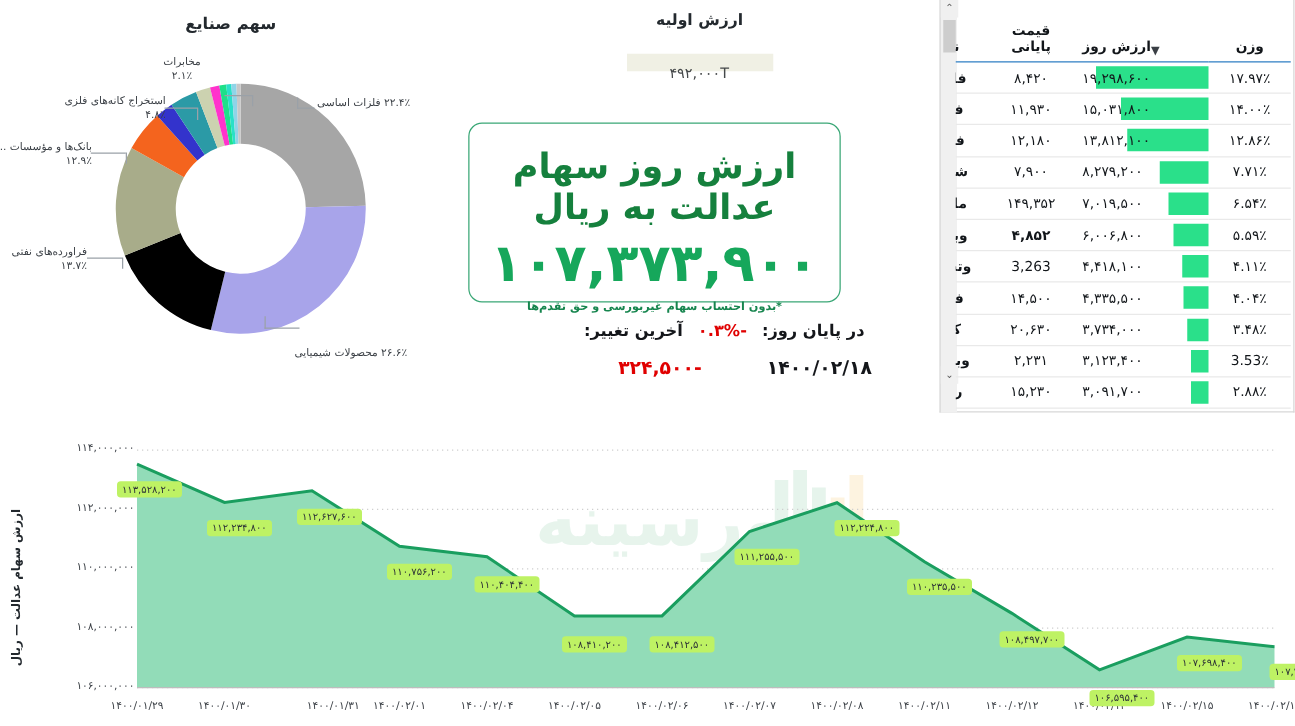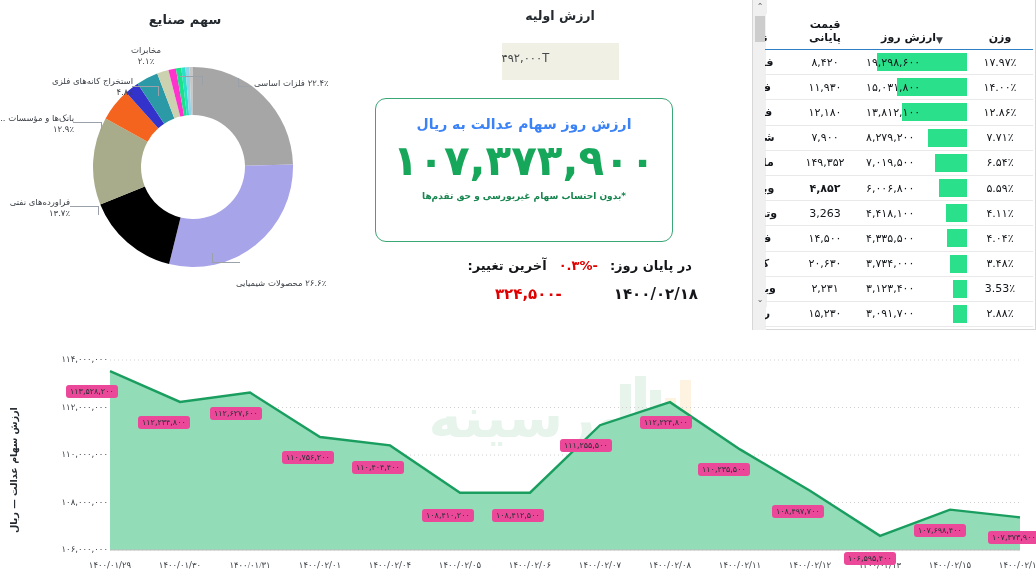--- a/index.html
+++ b/index.html
@@ -28,33 +28,33 @@
   .leader{position:absolute;background:#9aa1a8;}
 
   
   #initial-panel{position:absolute;left:375px;top:8px;width:370px;height:70px;}
   #initial-title{
     text-align:center;font-size:12.5px;font-weight:bold;color:#23292e;
     margin-bottom:20px;
   }
   #initial-cards{display:flex;justify-content:center;gap:4px;}
   .icard{
-    width:117px;height:37px;line-height:31px;text-align:left;
+    width:117px;height:14px;line-height:31px;text-align:center;
     font-size:11.5px;background:#f0f0e4;color:#45484a;letter-spacing:.4px;
   }
   .icard.sel{background:#333333;color:#ffffff;font-weight:bold;}
 
   
   #hero{
     position:absolute;left:375px;top:98px;width:298px;height:144px;
     border:1.6px solid #3aa776;border-radius:11px;background:#fff;
     text-align:center;box-sizing:border-box;
   }
   #hero-title{
-    font-size:14px;font-weight:bold;color:#3b82f6;margin-top:17px;
+    font-size:28px;font-weight:bold;color:#15803d;margin-top:17px;
     letter-spacing:.3px;
   }
   #hero-value{
     font-size:42px;font-weight:bold;color:#16a75b;margin-top:8px;
     letter-spacing:1px;line-height:1;
   }
   #hero-note{font-size:9px;color:#16854e;margin-top:9px;font-weight:bold;}
 
   
   #meta{position:absolute;left:378px;top:258px;width:320px;height:70px;}
@@ -124,22 +124,22 @@
   }
   .ytick{
     position:absolute;font-size:8.5px;color:#3a3f45;text-align:right;
     width:78px;left:30px;
   }
   .xtick{
     position:absolute;font-size:8.5px;color:#3a3f45;text-align:center;
     width:80px;top:560px;
   }
   .plabel{
-    position:absolute;font-size:8px;color:#2b3036;background:#ec4899;
-    border-radius:3px;padding:2px 4px;white-space:nowrap;
+    position:absolute;font-size:8px;color:#2b3036;background:#bef264;
+    border-radius:3px;padding:2px 4px;white-space:nowrap;margin-left:28px;
   }
   #watermark{
     position:absolute;left:390px;top:378px;width:300px;height:80px;
     font-size:56px;font-weight:bold;color:#e6f4ec;opacity:.95;
     letter-spacing:1px;line-height:80px;text-align:center;
     pointer-events:none;user-select:none;
   }
   #wm-bars{position:absolute;left:620px;top:376px;pointer-events:none;}
 </style>
 </head>
@@ -240,21 +240,21 @@
     <div id="tbl-scroll">
       <div class="sc-arrow" id="sc-up">⌃</div>
       <div id="sc-thumb"></div>
       <div class="sc-arrow" id="sc-down">⌄</div>
     </div>
     <div id="clip-row" style="position:absolute;right:2px;top:0;width:268px;height:330px;">
       <table id="tbl">
         <thead>
           <tr>
             <th class="c-w">وزن</th>
-            <th class="c-val" style="text-align:center;">
+            <th class="c-val" style="text-align:left;">
               <span class="sort-caret">▼</span><span>ارزش روز</span>
             </th>
             <th class="c-close">قیمت پایانی</th>
             <th class="c-sym">نماد</th>
           </tr>
         </thead>
         <tbody id="tbl-body">
             <tr>
               <td class="c-w">۱۷.۹۷٪</td>
               <td class="c-val"><span class="valbar" style="width: 90px; background: rgb(42, 224, 138);"></span><span class="valtxt">۱۹,۲۹۸,۶۰۰</span></td>
@@ -353,21 +353,21 @@
       <line x1="110" x2="1020" y1="210" y2="210" stroke="#bdbdbd" stroke-width="1"></line>
     </svg>
   <div id="chart-overlay">
       <div class="ytick" style="top: 544px;">۱۰۶,۰۰۰,۰۰۰</div>
       <div class="ytick" style="top: 496.5px;">۱۰۸,۰۰۰,۰۰۰</div>
       <div class="ytick" style="top: 449px;">۱۱۰,۰۰۰,۰۰۰</div>
       <div class="ytick" style="top: 401.5px;">۱۱۲,۰۰۰,۰۰۰</div>
       <div class="ytick" style="top: 354px;">۱۱۴,۰۰۰,۰۰۰</div>
       <div class="xtick" style="left: 70px;">۱۴۰۰/۰۱/۲۹</div>
       <div class="xtick" style="left: 140px;">۱۴۰۰/۰۱/۳۰</div>
-      <div class="xtick" style="left: 210px; font-family: Liberation Serif, serif;">۱۴۰۰/۰۱/۳۱</div>
+      <div class="xtick" style="left: 227px;">۱۴۰۰/۰۱/۳۱</div>
       <div class="xtick" style="left: 280px;">۱۴۰۰/۰۲/۰۱</div>
       <div class="xtick" style="left: 350px;">۱۴۰۰/۰۲/۰۴</div>
       <div class="xtick" style="left: 420px;">۱۴۰۰/۰۲/۰۵</div>
       <div class="xtick" style="left: 490px;">۱۴۰۰/۰۲/۰۶</div>
       <div class="xtick" style="left: 560px;">۱۴۰۰/۰۲/۰۷</div>
       <div class="xtick" style="left: 630px;">۱۴۰۰/۰۲/۰۸</div>
       <div class="xtick" style="left: 700px;">۱۴۰۰/۰۲/۱۱</div>
       <div class="xtick" style="left: 770px;">۱۴۰۰/۰۲/۱۲</div>
       <div class="xtick" style="left: 840px;">۱۴۰۰/۰۲/۱۳</div>
       <div class="xtick" style="left: 910px;">۱۴۰۰/۰۲/۱۵</div>

